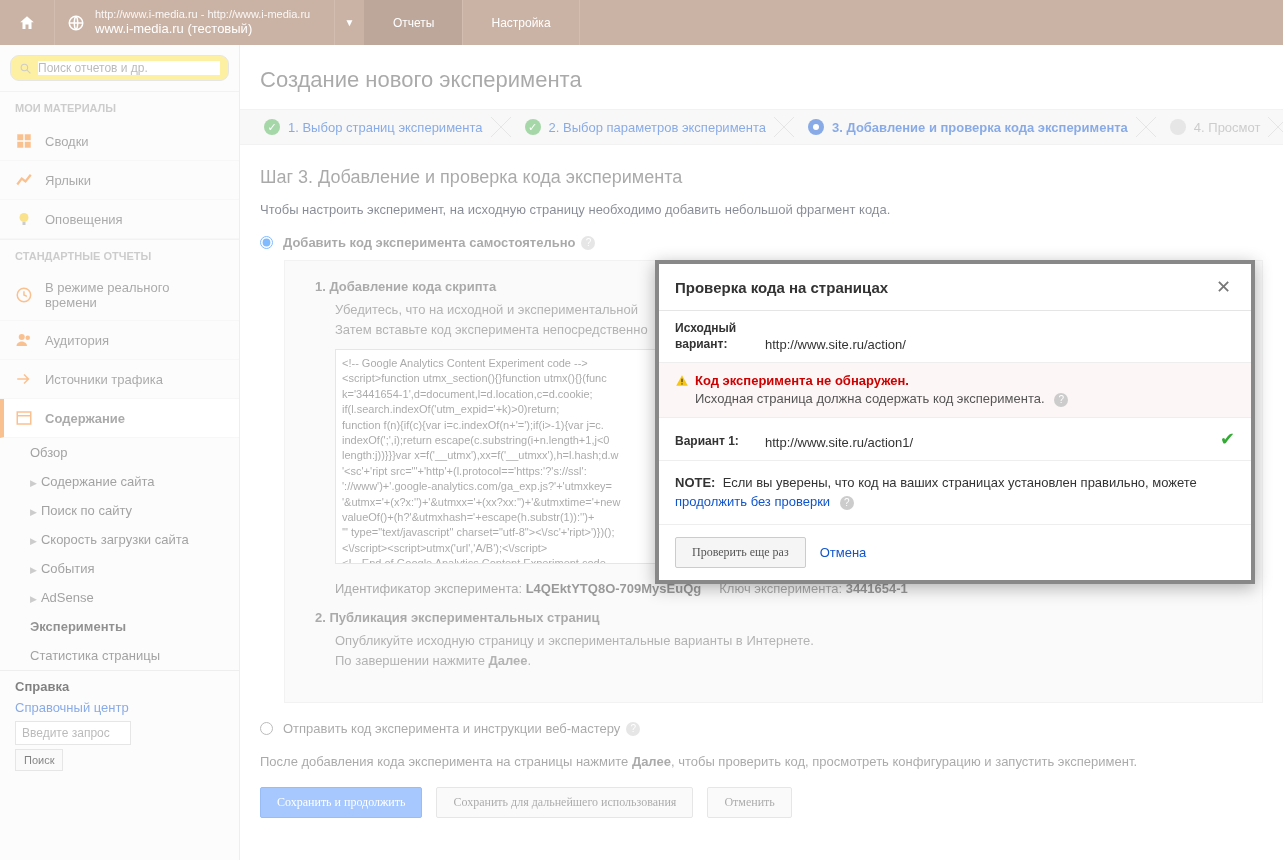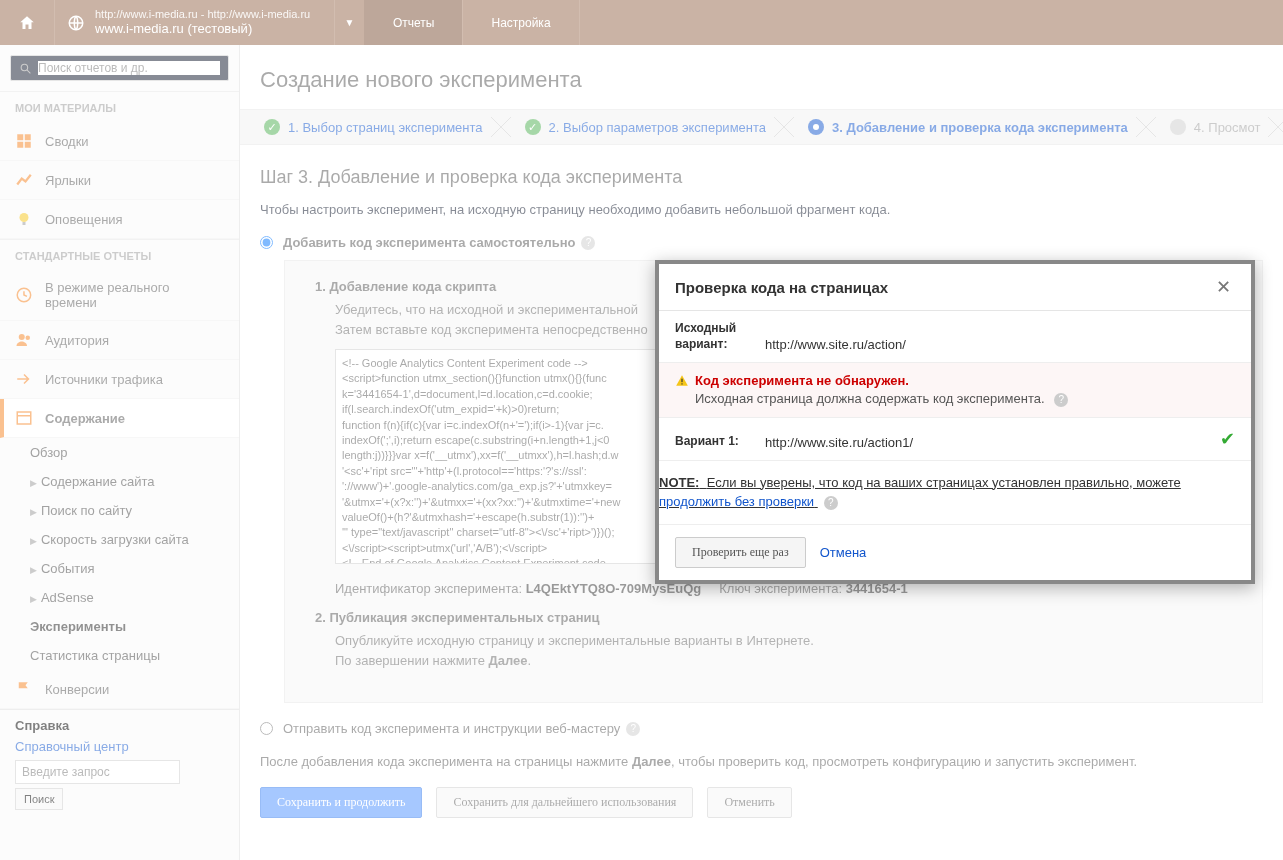--- a/index.html
+++ b/index.html
@@ -15,34 +15,34 @@
 .hdr-site-txt { line-height: 1.2; font-size: 11px; }
 .hdr-site-txt .t1 { opacity: .9; text-align: right; }
 .hdr-site-txt .t2 { font-size: 13px; }
 .hdr-dd { width: 30px; display: flex; align-items: center; justify-content: center; border-right: 1px solid #7a4f34; font-size: 10px; }
 .hdr-tab { padding: 0 28px; display: flex; align-items: center; font-size: 12px; border-right: 1px solid #a57b60; cursor: pointer; }
 .hdr-tab.active { background: #7a4f34; }
 
 
 .sidebar { width: 240px; position: absolute; top: 45px; bottom: 0; left: 0; background: #f8f8f8; border-right: 1px solid #ddd; overflow-y: auto; }
 .sb-search { padding: 10px; }
-.sb-search-box { display: flex; align-items: center; border: 1px solid #ccc; background: #0f172a; padding: 5px 8px; border-radius: 2px; }
+.sb-search-box { display: flex; align-items: center; border: 1px solid #ccc; background: #fde047; padding: 5px 8px; border-radius: 9px; }
 .sb-search-box svg { width: 13px; height: 13px; fill: #999; margin-right: 6px; }
 .sb-search-box input { border: 0; outline: 0; font-size: 12px; flex: 1; color: #555; }
 .sb-hdr { padding: 10px 15px 8px; font-size: 11px; color: #999; font-weight: bold; border-top: 1px solid #e5e5e5; }
 .sb-item { display: flex; align-items: center; padding: 10px 15px; color: #555; border-bottom: 1px solid #eee; cursor: pointer; }
 .sb-item.sel { background: #fff; border-left: 4px solid #f58220; padding-left: 11px; font-weight: bold; }
 .sb-item .ic { width: 18px; height: 18px; margin-right: 12px; display: inline-block; }
 .sb-sub { padding: 7px 15px 7px 30px; color: #444; font-size: 13px; cursor: pointer; }
 .sb-sub.sel { font-weight: bold; color: #222; }
 .sb-sub .tri { color: #999; font-size: 9px; margin-right: 4px; }
 .sb-help { border-top: 1px solid #ddd; padding: 8px 15px; }
 .sb-help-title { font-weight: bold; color: #000000; margin-bottom: 6px; }
 .sb-help-link { color: #1155cc; margin-bottom: 6px; display: block; }
-.sb-help-inp { border: 1px solid #ccc; padding: 4px 6px; font-size: 12px; width: 165px; color: #999; }
+.sb-help-inp { border: 1px solid #ccc; padding: 4px 6px; font-size: 12px; width: 116px; color: #999; }
 .sb-help-btn { font-size: 11px; padding: 4px 8px; border: 1px solid #ccc; background: #f5f5f5; margin-top: 4px; cursor: pointer; }
 
 
 .main { position: absolute; left: 240px; top: 45px; right: 0; bottom: 0; overflow: auto; padding: 0; }
 .page-title { font-size: 22px; color: #555; padding: 22px 20px 16px; }
 .steps { display: flex; background: #f0f0f0; border-top: 1px solid #e5e5e5; border-bottom: 1px solid #e5e5e5; height: 36px; align-items: stretch; overflow: hidden; }
 .step { display: flex; align-items: center; padding: 0 18px 0 24px; color: #1155cc; font-size: 13px; position: relative; cursor: pointer; white-space: nowrap; }
 .step::after { content: ''; position: absolute; right: -10px; top: 0; bottom: 0; width: 20px; background: linear-gradient(135deg, transparent 49%, #ccc 50%, transparent 51%), linear-gradient(45deg, transparent 49%, #ccc 50%, transparent 51%);}
 .step .sc { width: 16px; height: 16px; border-radius: 50%; background: #4caf50; color: #fff; display: flex; align-items: center; justify-content: center; font-size: 11px; margin-right: 8px; }
 .step.current .sc { background: #1155cc; }
@@ -78,21 +78,21 @@
 .m-hdr .ttl { font-weight: bold; font-size: 15px; color: #333; }
 .m-hdr .x { font-size: 18px; color: #777; cursor: pointer; padding: 0 4px; }
 .m-row { display: flex; padding: 10px 16px; border-bottom: 1px solid #eee; align-items: flex-end; }
 .m-row .lab { width: 90px; font-weight: bold; color: #333; font-size: 12px; line-height: 1.3; }
 .m-row .val { flex: 1; color: #333; }
 .m-err { background: #fdf6f6; padding: 10px 16px; border-bottom: 1px solid #eee; }
 .m-err-t { color: #c00; font-weight: bold; display: flex; align-items: center; gap: 6px; }
 .m-err-t .wi { width: 14px; height: 14px; }
 .m-err-d { color: #555; margin-left: 20px; margin-top: 3px; }
 .m-ok { color: #3a3; font-size: 18px; }
-.m-note { padding: 12px 0; color: #333; line-height: 1.5; border-bottom: 1px solid #eee; text-decoration: underline; }
+.m-note { padding: 12px 16px; color: #333; line-height: 1.5; border-bottom: 1px solid #eee; }
 .m-note b { font-weight: bold; }
 .m-note a { color: #1155cc; text-decoration: none; }
 .m-ftr { padding: 12px 16px; display: flex; gap: 14px; align-items: center; }
 .m-ftr .btn { font-size: 12px; }
 .m-ftr .cancel { color: #1155cc; cursor: pointer; }
 </style>
 </head>
 <body>
 <div id="app">
 
@@ -181,26 +181,20 @@
         <span>Содержание</span>
       </div>
   <div class="sb-sub"><span>Обзор</span></div>
   <div class="sb-sub"><span class="tri">▶</span><span>Содержание сайта</span></div>
   <div class="sb-sub"><span class="tri">▶</span><span>Поиск по сайту</span></div>
   <div class="sb-sub"><span class="tri">▶</span><span>Скорость загрузки сайта</span></div>
   <div class="sb-sub"><span class="tri">▶</span><span>События</span></div>
   <div class="sb-sub"><span class="tri">▶</span><span>AdSense</span></div>
   <div class="sb-sub sel"><span>Эксперименты</span></div>
   <div class="sb-sub"><span>Статистика страницы</span></div>
-  <div class="sb-item">
-        <span class="ic"><svg viewBox="0 0 24 24">
-            <path d="M5 3v18M5 3h12l-3 4 3 4H5" fill="#f58220"></path>
-          </svg></span>
-        <span>Конверсии</span>
-      </div>
 
   <div class="sb-help">
     <div class="sb-help-title">Справка</div>
     <a class="sb-help-link">Справочный центр</a>
     <input class="sb-help-inp" placeholder="Введите запрос" style="">
     <div><button class="sb-help-btn">Поиск</button></div>
   </div>
 </div>
 
 <div class="main">

